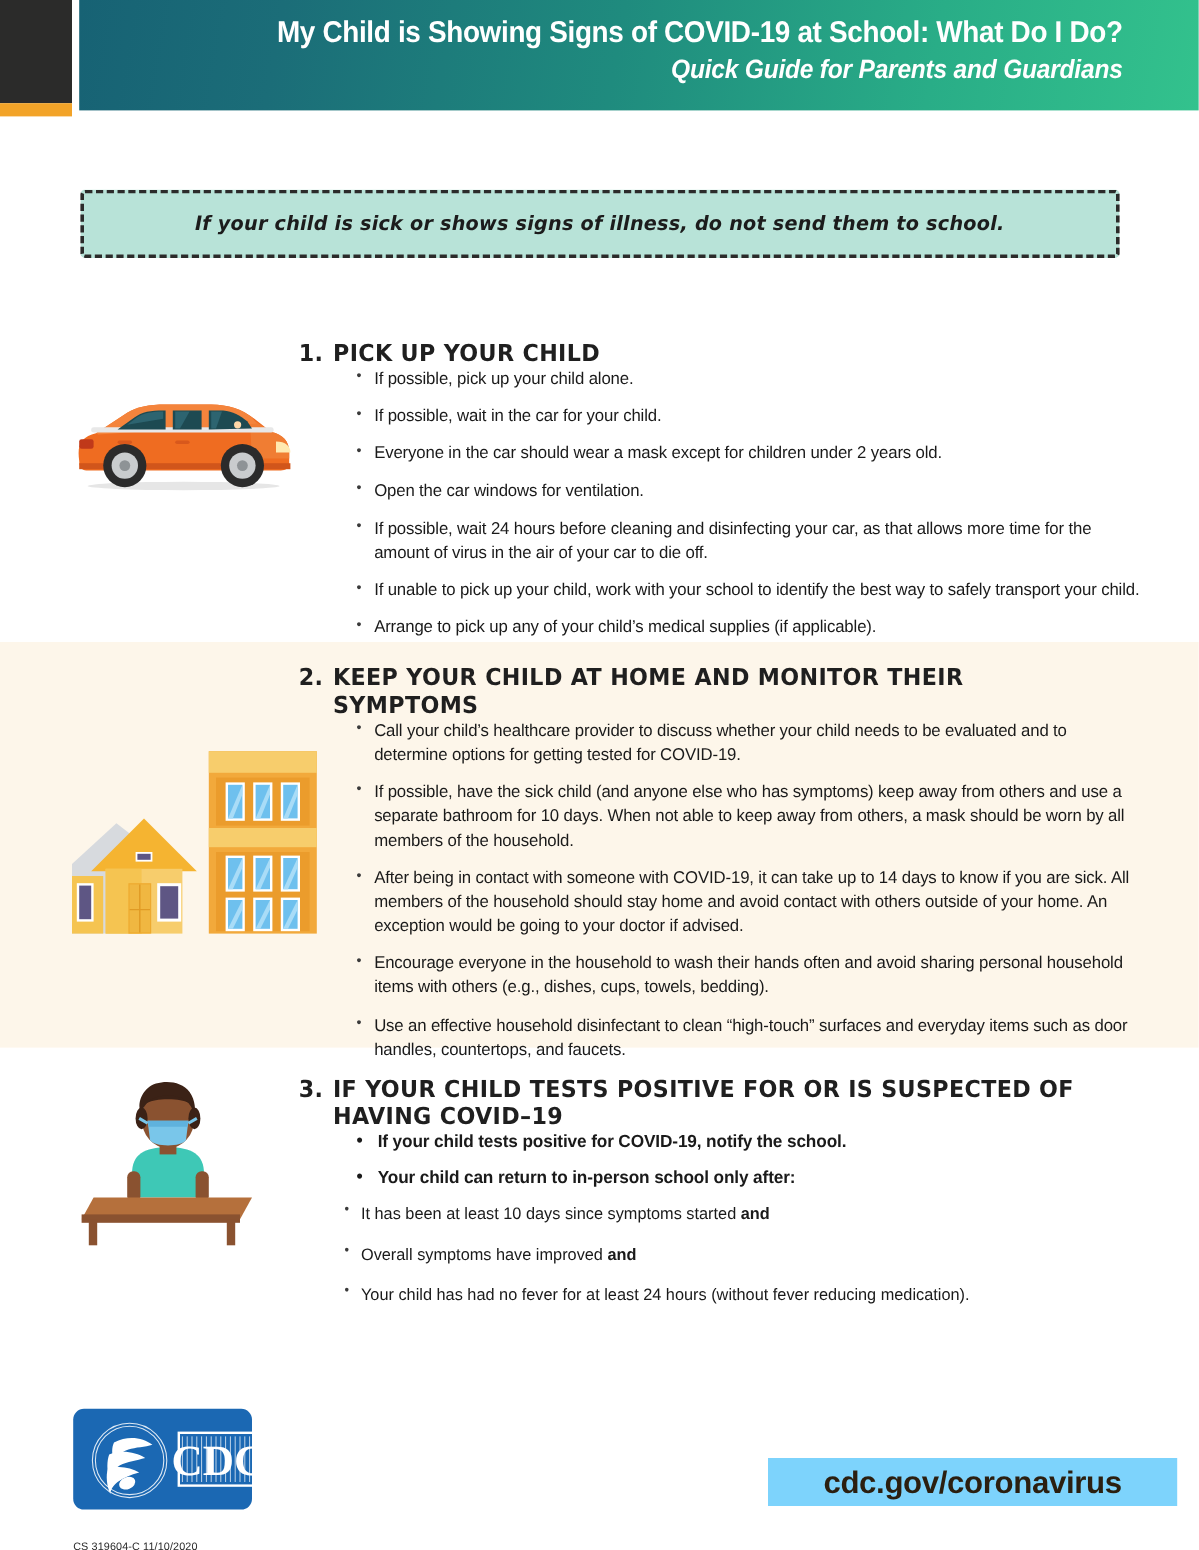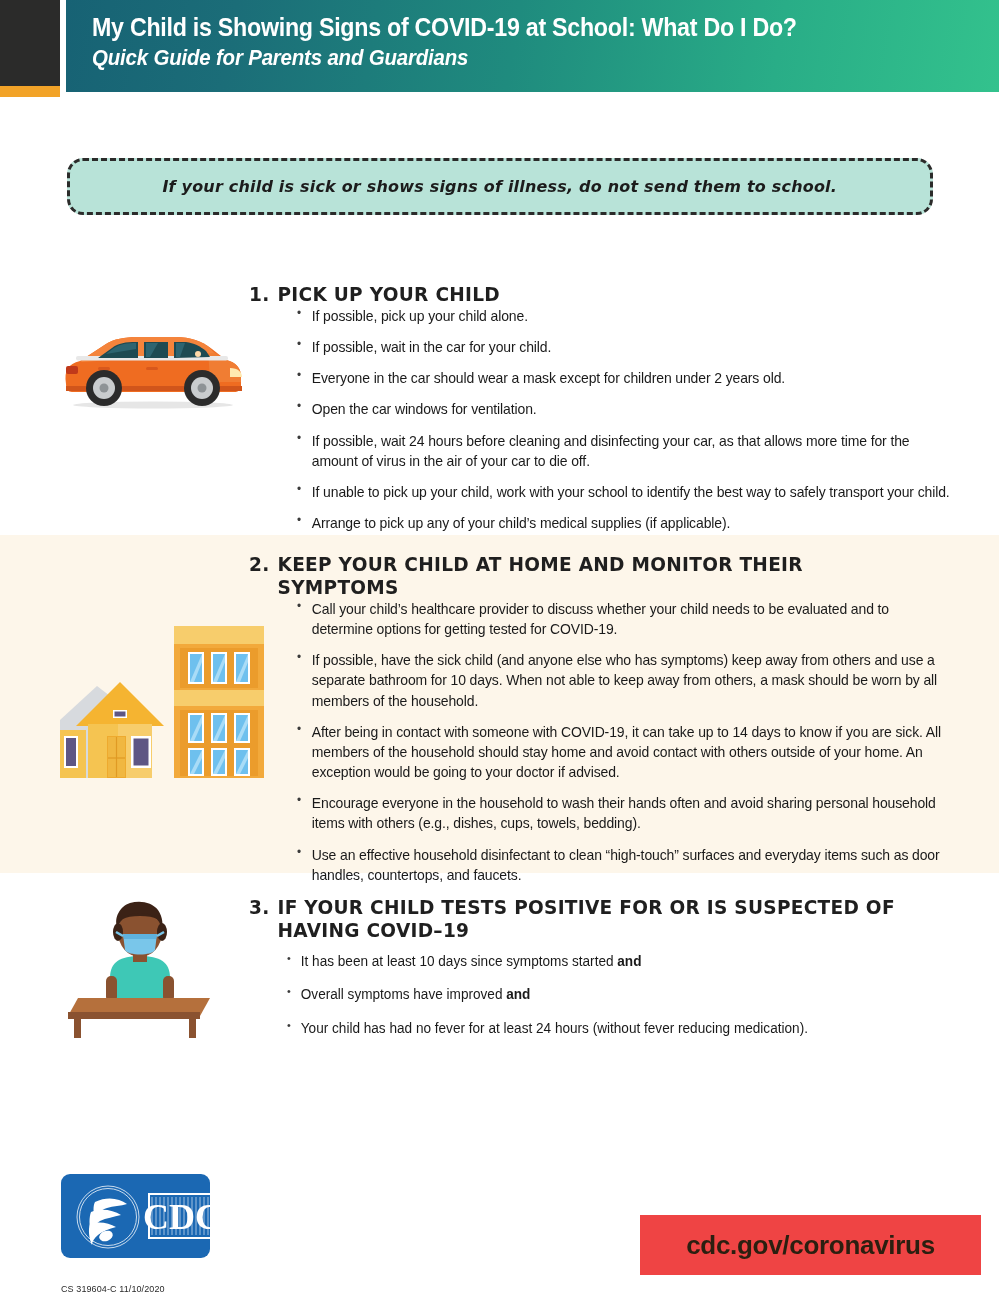--- a/index.html
+++ b/index.html
@@ -34,20 +34,21 @@
     height: 11px;
     background: #f2a328;
   }
   .header-band {
     position: absolute;
     top: 0; left: 66px;
     width: 933px;
     height: 92px;
     background: linear-gradient(100deg, #176274 0%, #1b6d78 18%, #1f8b7e 48%, #29ad87 76%, #33c28d 100%);
     padding: 13px 0 0 26px;
+    text-align: right;
   }
   .header-title {
     color: #ffffff;
     font-size: 25px;
     font-weight: bold;
     letter-spacing: -0.3px;
     line-height: 1.12;
     font-stretch: condensed;
     transform: scaleX(0.93);
     transform-origin: left center;
@@ -66,21 +67,21 @@
   }
 
   
   .callout {
     position: absolute;
     top: 158px; left: 67px;
     width: 866px;
     height: 57px;
     background: #b8e3d8;
     border: 3px dashed #2b2b2a;
-    border-radius: 16px;
+    border-radius: 4px;
     display: flex;
     align-items: center;
     justify-content: center;
   }
   .callout-text {
     font-family: "DejaVu Sans", sans-serif;
     font-size: 16.5px;
     font-weight: 600;
     font-style: italic;
     color: #1c1c1c;
@@ -211,22 +212,22 @@
     top: 1268px; left: 61px;
     font-size: 9px;
     color: #2a2a2a;
     letter-spacing: 0.1px;
     margin-top: 16px;
   }
   .url-banner {
     position: absolute;
     top: 1215px; left: 640px;
     width: 341px;
-    height: 60px;
-    background: #ef4444;
+    height: 40px;
+    background: #7dd3fc;
     display: flex;
     align-items: center;
     justify-content: center;
   }
   .url-text {
     font-size: 26px;
     font-weight: bold;
     color: #2b1f10;
     letter-spacing: -0.3px;
   }
@@ -401,20 +402,24 @@
     </ul>
   </div>
 </div>
 
 <div class="section sec3">
   <div class="sec-body">
     <div class="sec-head">
       <span class="sec-num">3.</span>
       <span class="sec-title">IF YOUR CHILD TESTS POSITIVE FOR OR IS SUSPECTED OF HAVING COVID–19</span>
     </div>
+    <ul class="blist bold">
+      <li>If your child tests positive for COVID-19, notify the school.</li>
+      <li>Your child can return to in-person school only after:</li>
+    </ul>
     <ul class="sublist">
       <li><span>It has been at least 10 days since symptoms started </span><span class="b">and</span></li>
       <li><span>Overall symptoms have improved </span><span class="b">and</span></li>
       <li><span>Your child has had no fever for at least 24 hours (without fever reducing medication).</span><span class="b"></span></li>
     </ul>
   </div>
 </div>
 
 <div class="cdc-logo-box">
   <svg viewBox="0 0 165 84" width="165" height="84">

